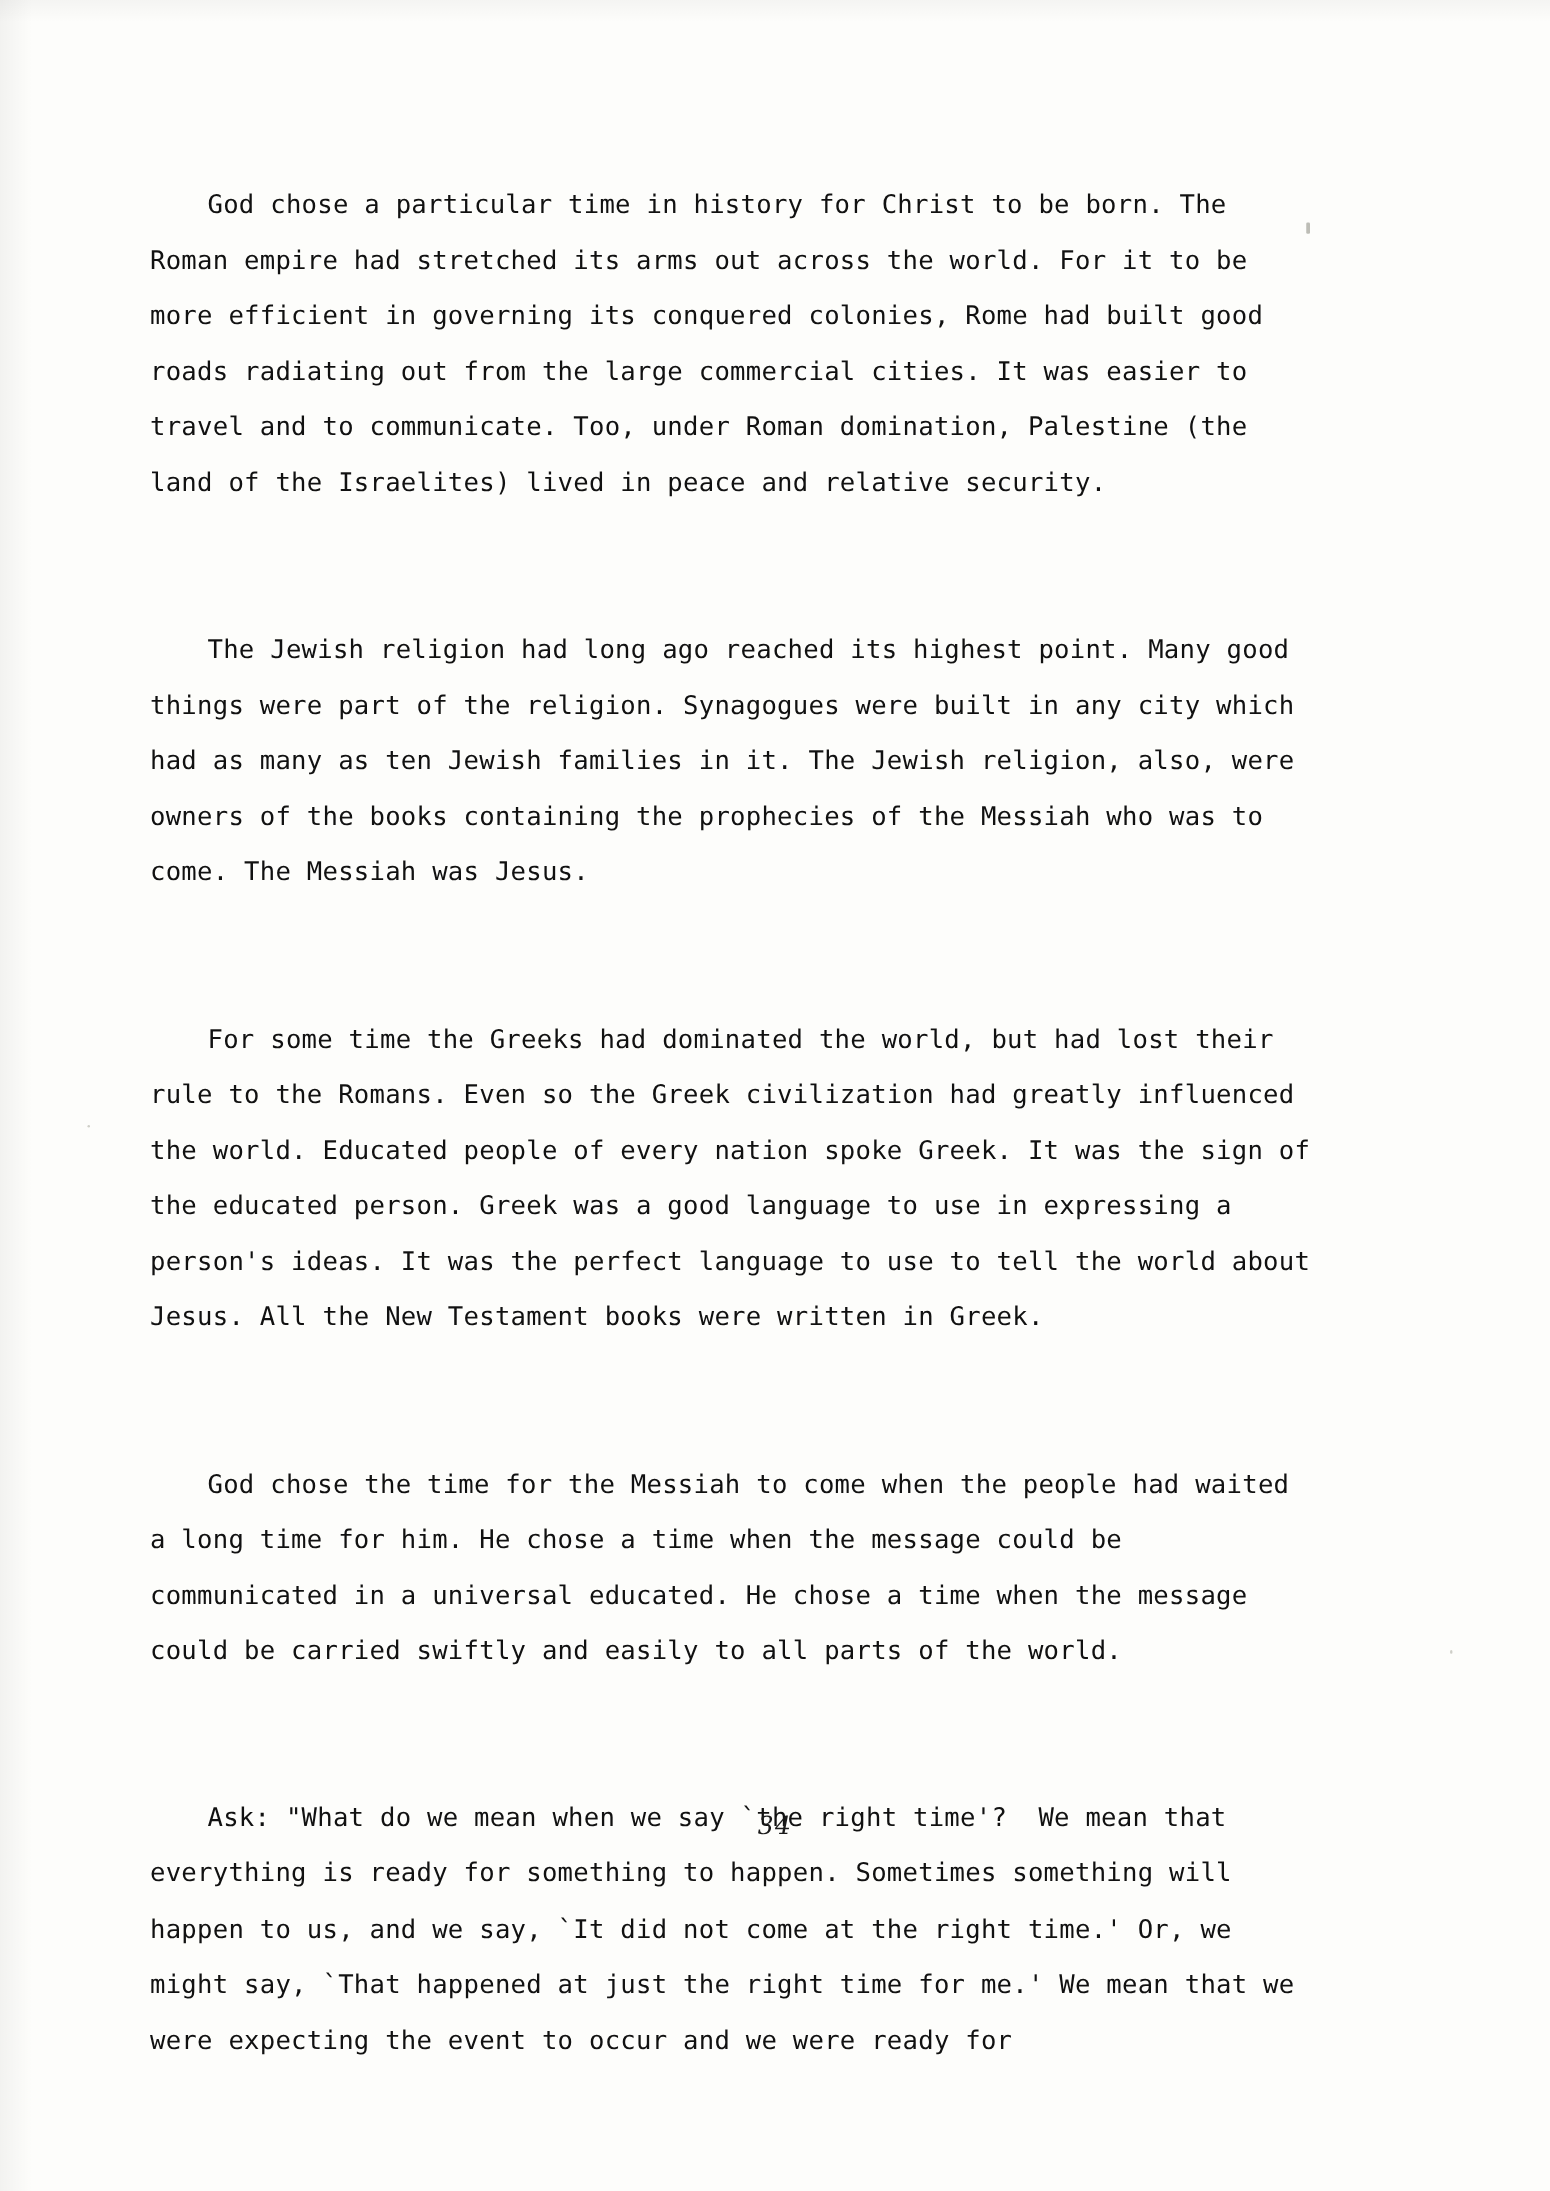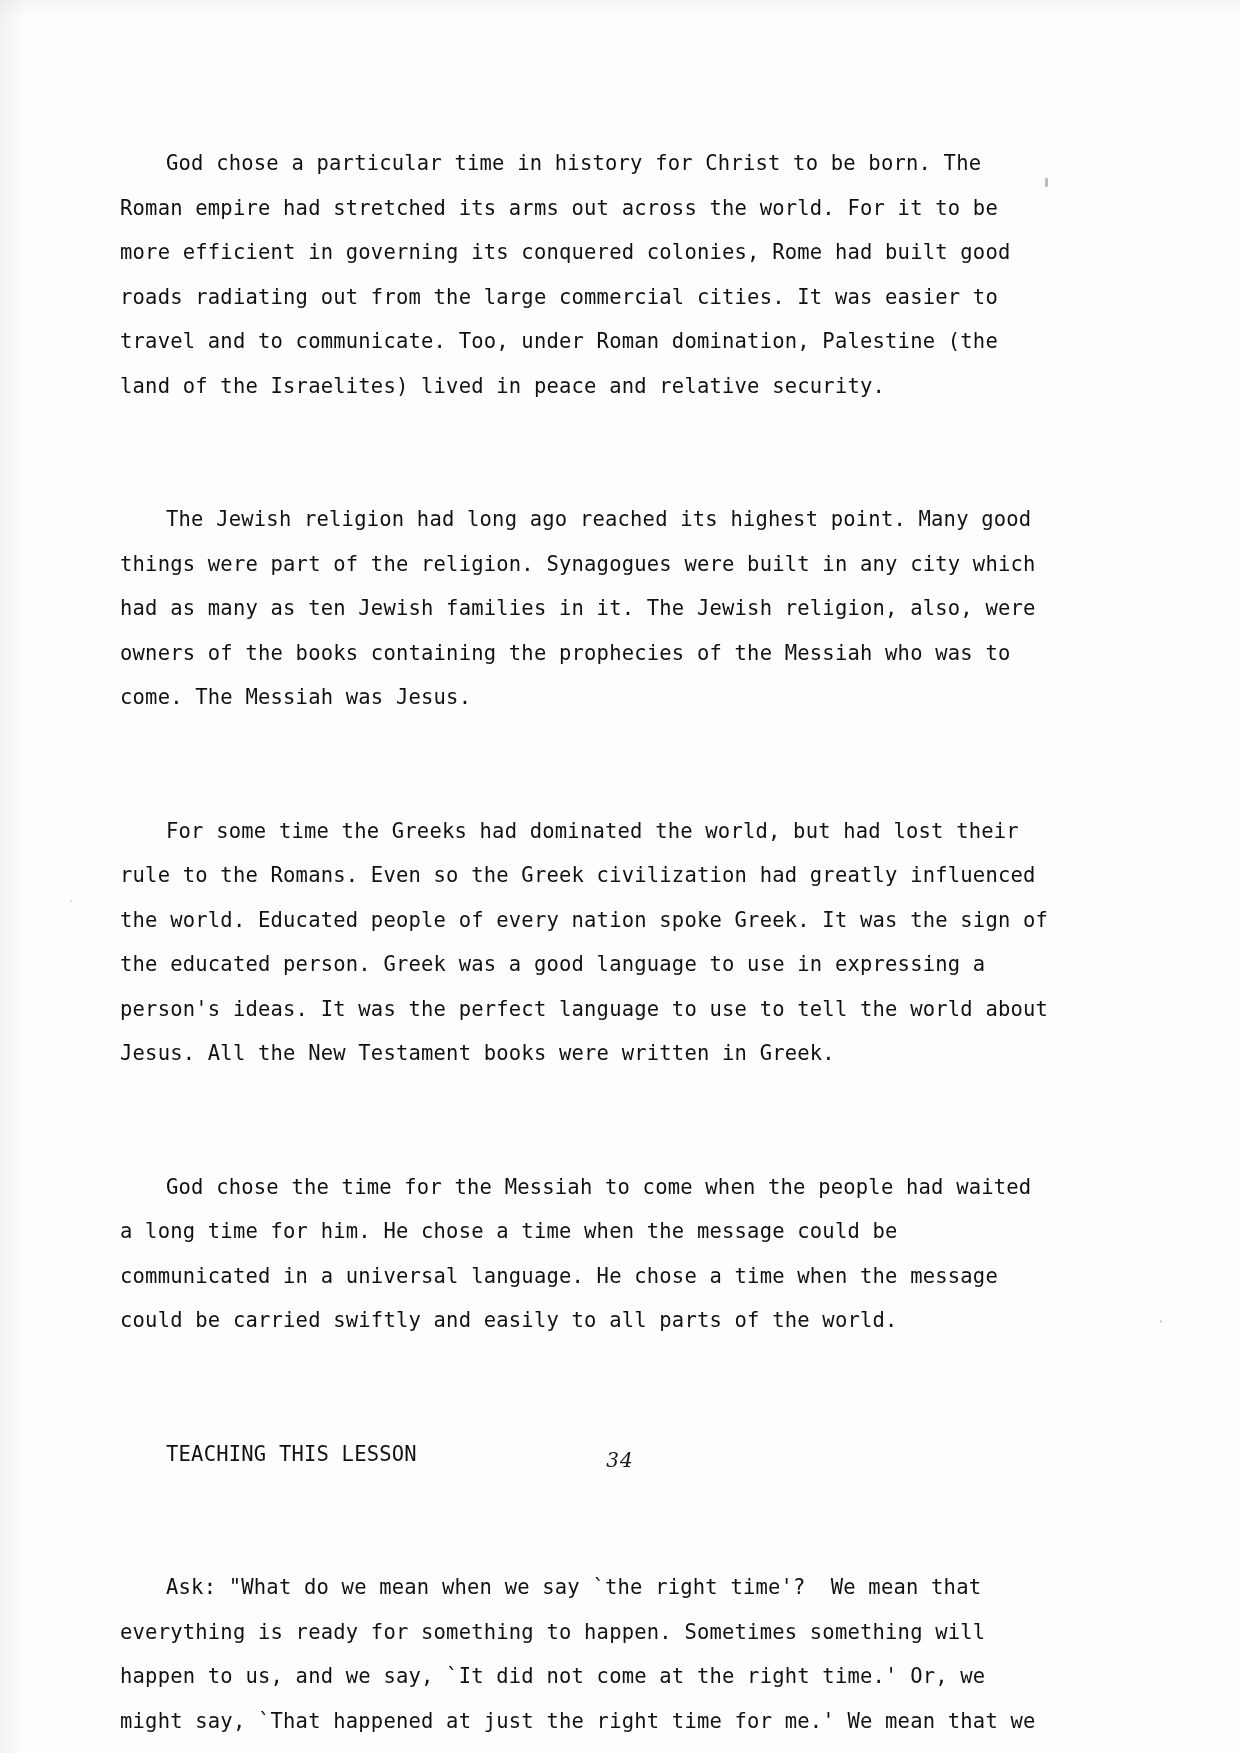--- a/index.html
+++ b/index.html
@@ -79,20 +79,19 @@
   <div class="edge-shade-left"></div>
 
   <div class="speck speck-a"></div>
   <div class="speck speck-b"></div>
   <div class="speck speck-c"></div>
 
   <div class="typed-body">
     <p class="para">God chose a particular time in history for Christ to be born. The Roman empire had stretched its arms out across the world. For it to be more efficient in governing its conquered colonies, Rome had built good roads radiating out from the large commercial cities. It was easier to travel and to communicate. Too, under Roman domination, Palestine (the land of the Israelites) lived in peace and relative security.</p>
     <p class="para">The Jewish religion had long ago reached its highest point. Many good things were part of the religion. Synagogues were built in any city which had as many as ten Jewish families in it. The Jewish religion, also, were owners of the books containing the prophecies of the Messiah who was to come. The Messiah was Jesus.</p>
     <p class="para">For some time the Greeks had dominated the world, but had lost their rule to the Romans. Even so the Greek civilization had greatly influenced the world. Educated people of every nation spoke Greek. It was the sign of the educated person. Greek was a good language to use in expressing a person's ideas. It was the perfect language to use to tell the world about Jesus. All the New Testament books were written in Greek.</p>
-    <p class="para">God chose the time for the Messiah to come when the people had waited a long time for him. He chose a time when the message could be communicated in a universal language. He chose a time when the message could be carried swiftly and easily to all parts of the world.</p>
-    <p class="para flush">TEACHING THIS LESSON</p>
+    <p class="para">God chose the time for the Messiah to come when the people had waited a long time for him. He chose a time when the message could be communicated in a universal educated. He chose a time when the message could be carried swiftly and easily to all parts of the world.</p>
     <p class="para">Ask: "What do we mean when we say `the right time'?  We mean that everything is ready for something to happen. Sometimes something will happen to us, and we say, `It did not come at the right time.' Or, we might say, `That happened at just the right time for me.' We mean that we were expecting the event to occur and we were ready for</p>
   </div>
 
   <div class="page-number">34</div>
 
 </div>
 
 </body></html>

